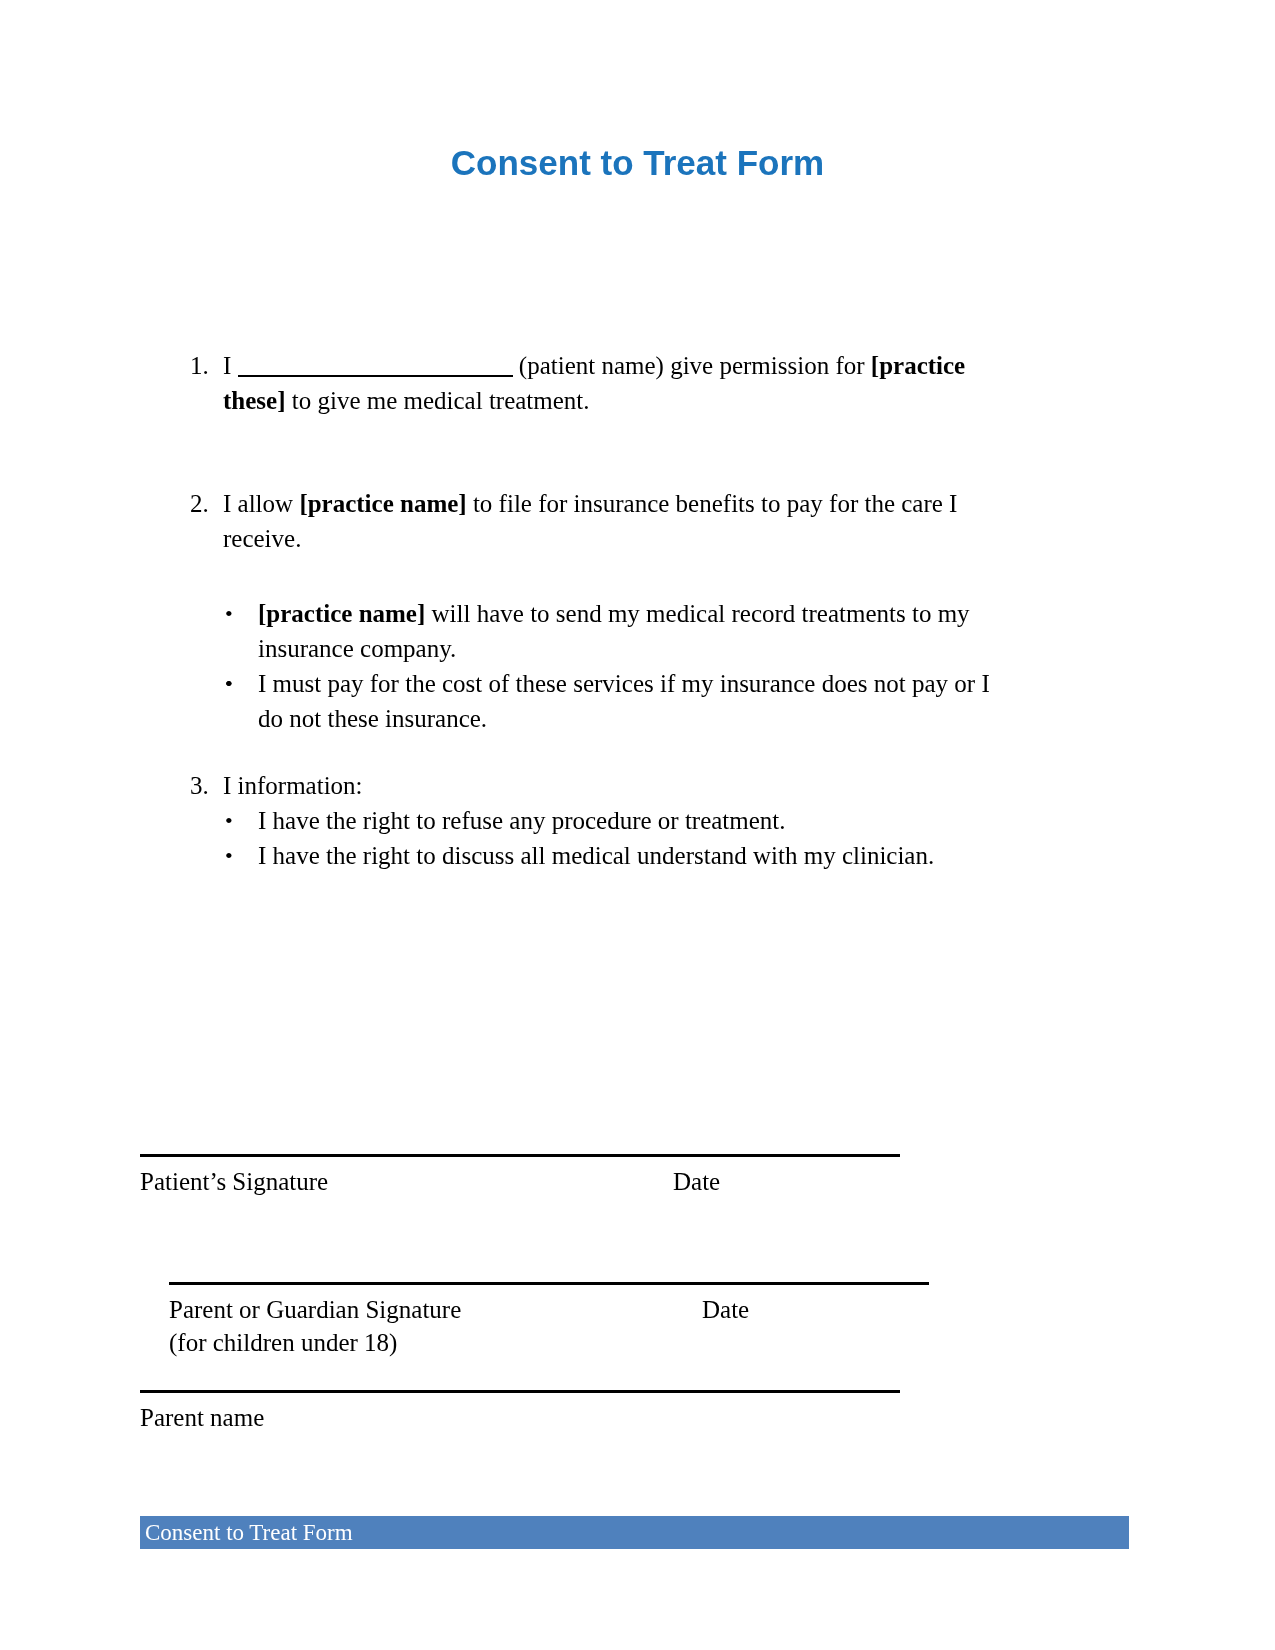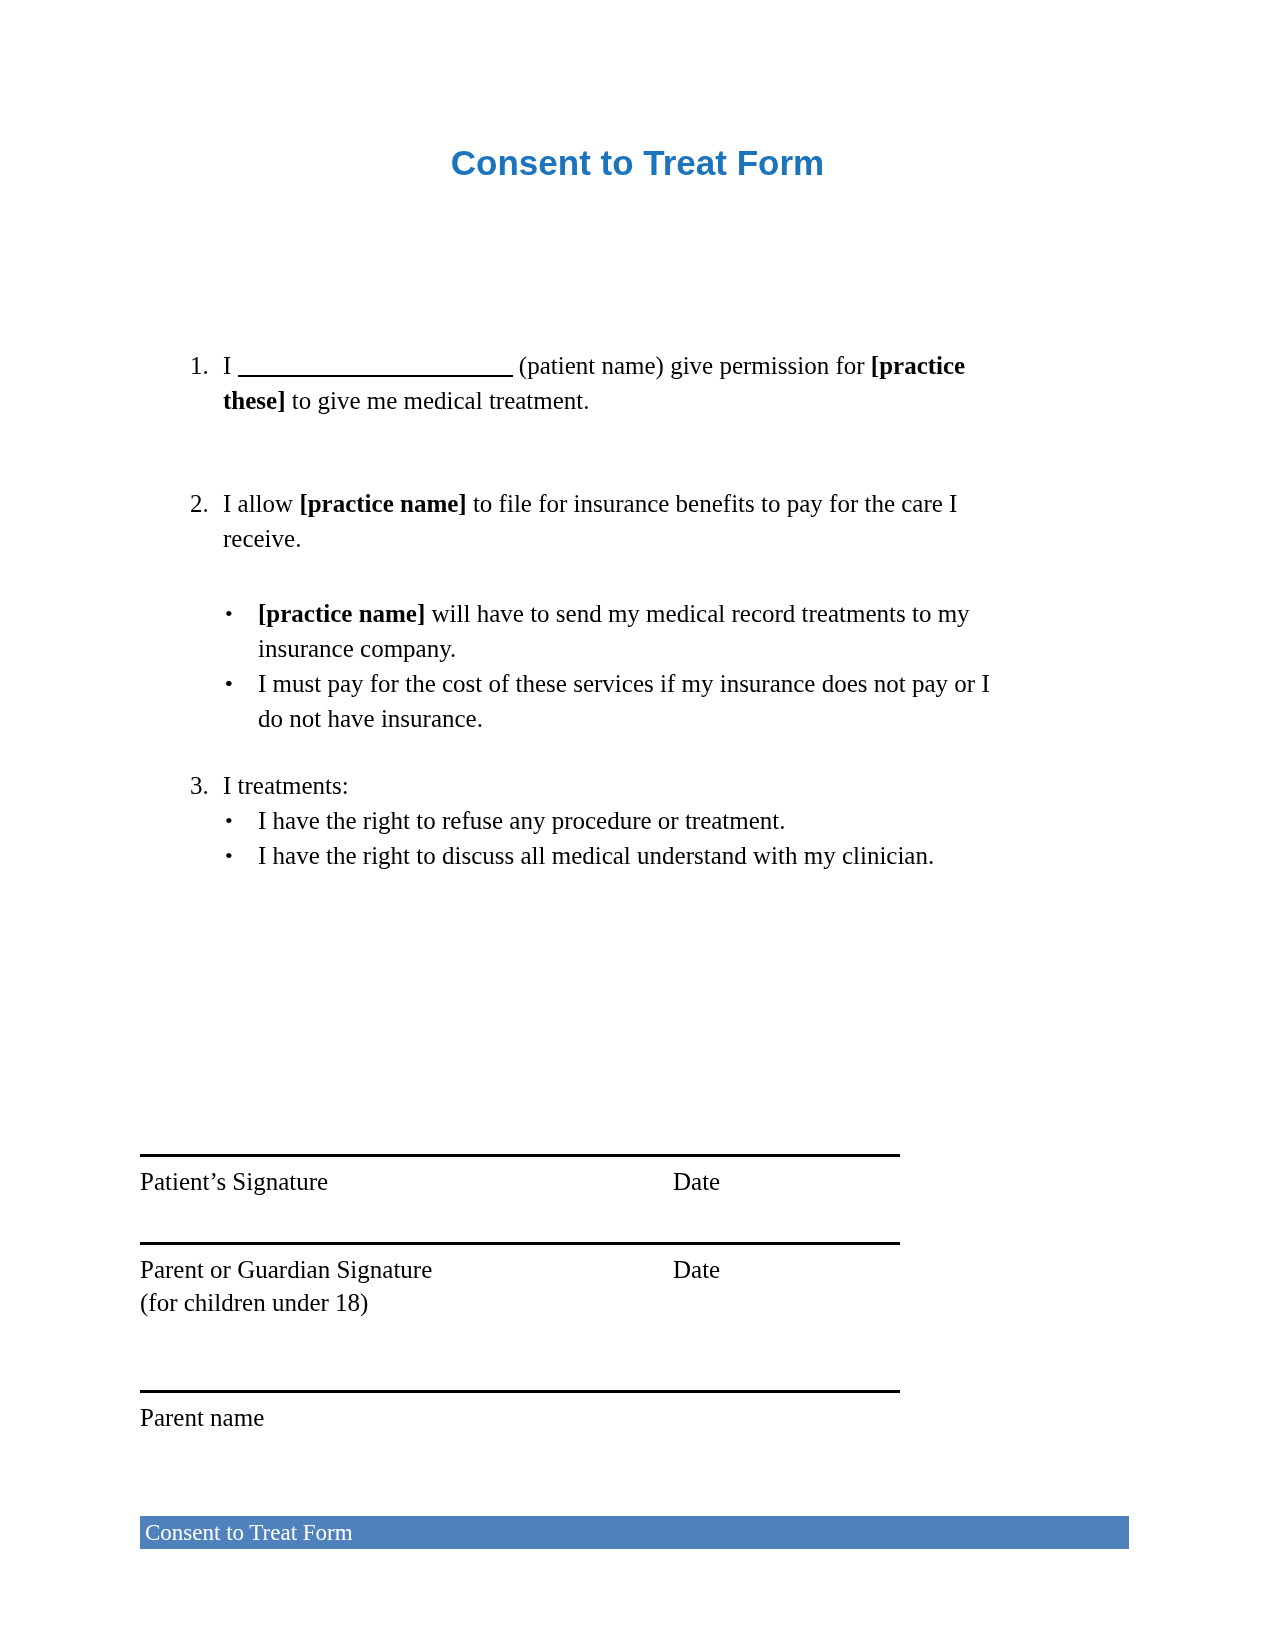--- a/index.html
+++ b/index.html
@@ -72,21 +72,21 @@
     line-height: 33px;
   }
   .sig-col-1 { width: 533px; }
   .sig-col-2 { width: 227px; }
   .sig-line {
     border-top: 3.5px solid #000000;
     height: 0;
     margin-bottom: 8px;
   }
   .sig-row-1 { top: 1154px; }
-  .sig-row-2 { top: 1242px; }
+  .sig-row-2 { top: 1282px; margin-left: 29px; }
   .sig-row-3 { top: 1390px; }
 
   .footer-bar {
     position: absolute;
     left: 140px;
     top: 1516px;
     width: 989px;
     height: 33px;
     background: #4F81BD;
     color: #FFFFFF;
@@ -130,26 +130,26 @@
     <br>
     <span>insurance company.</span>
   </div>
   <div class="li bullet-item">
     <span class="bullet-marker">•</span>
   </div>
   <div class="li bullet-item">
     <span class="bullet-marker">•</span>
     <span>I must pay for the cost of these services if my insurance does not pay or I</span>
     <br>
-    <span>do not have insurance.</span>
+    <span>do not these insurance.</span>
   </div>
 
   <div class="li num-item item-3">
     <span class="num-marker">3.</span>
-    <span>I treatments:</span>
+    <span>I information:</span>
   </div>
 
   <div class="li bullet-item">
     <span class="bullet-marker">•</span>
     <span>I have the right to refuse any procedure or treatment.</span>
   </div>
   <div class="li bullet-item">
     <span class="bullet-marker">•</span>
     <span>I have the right to discuss all medical understand with my clinician.</span>
   </div>

